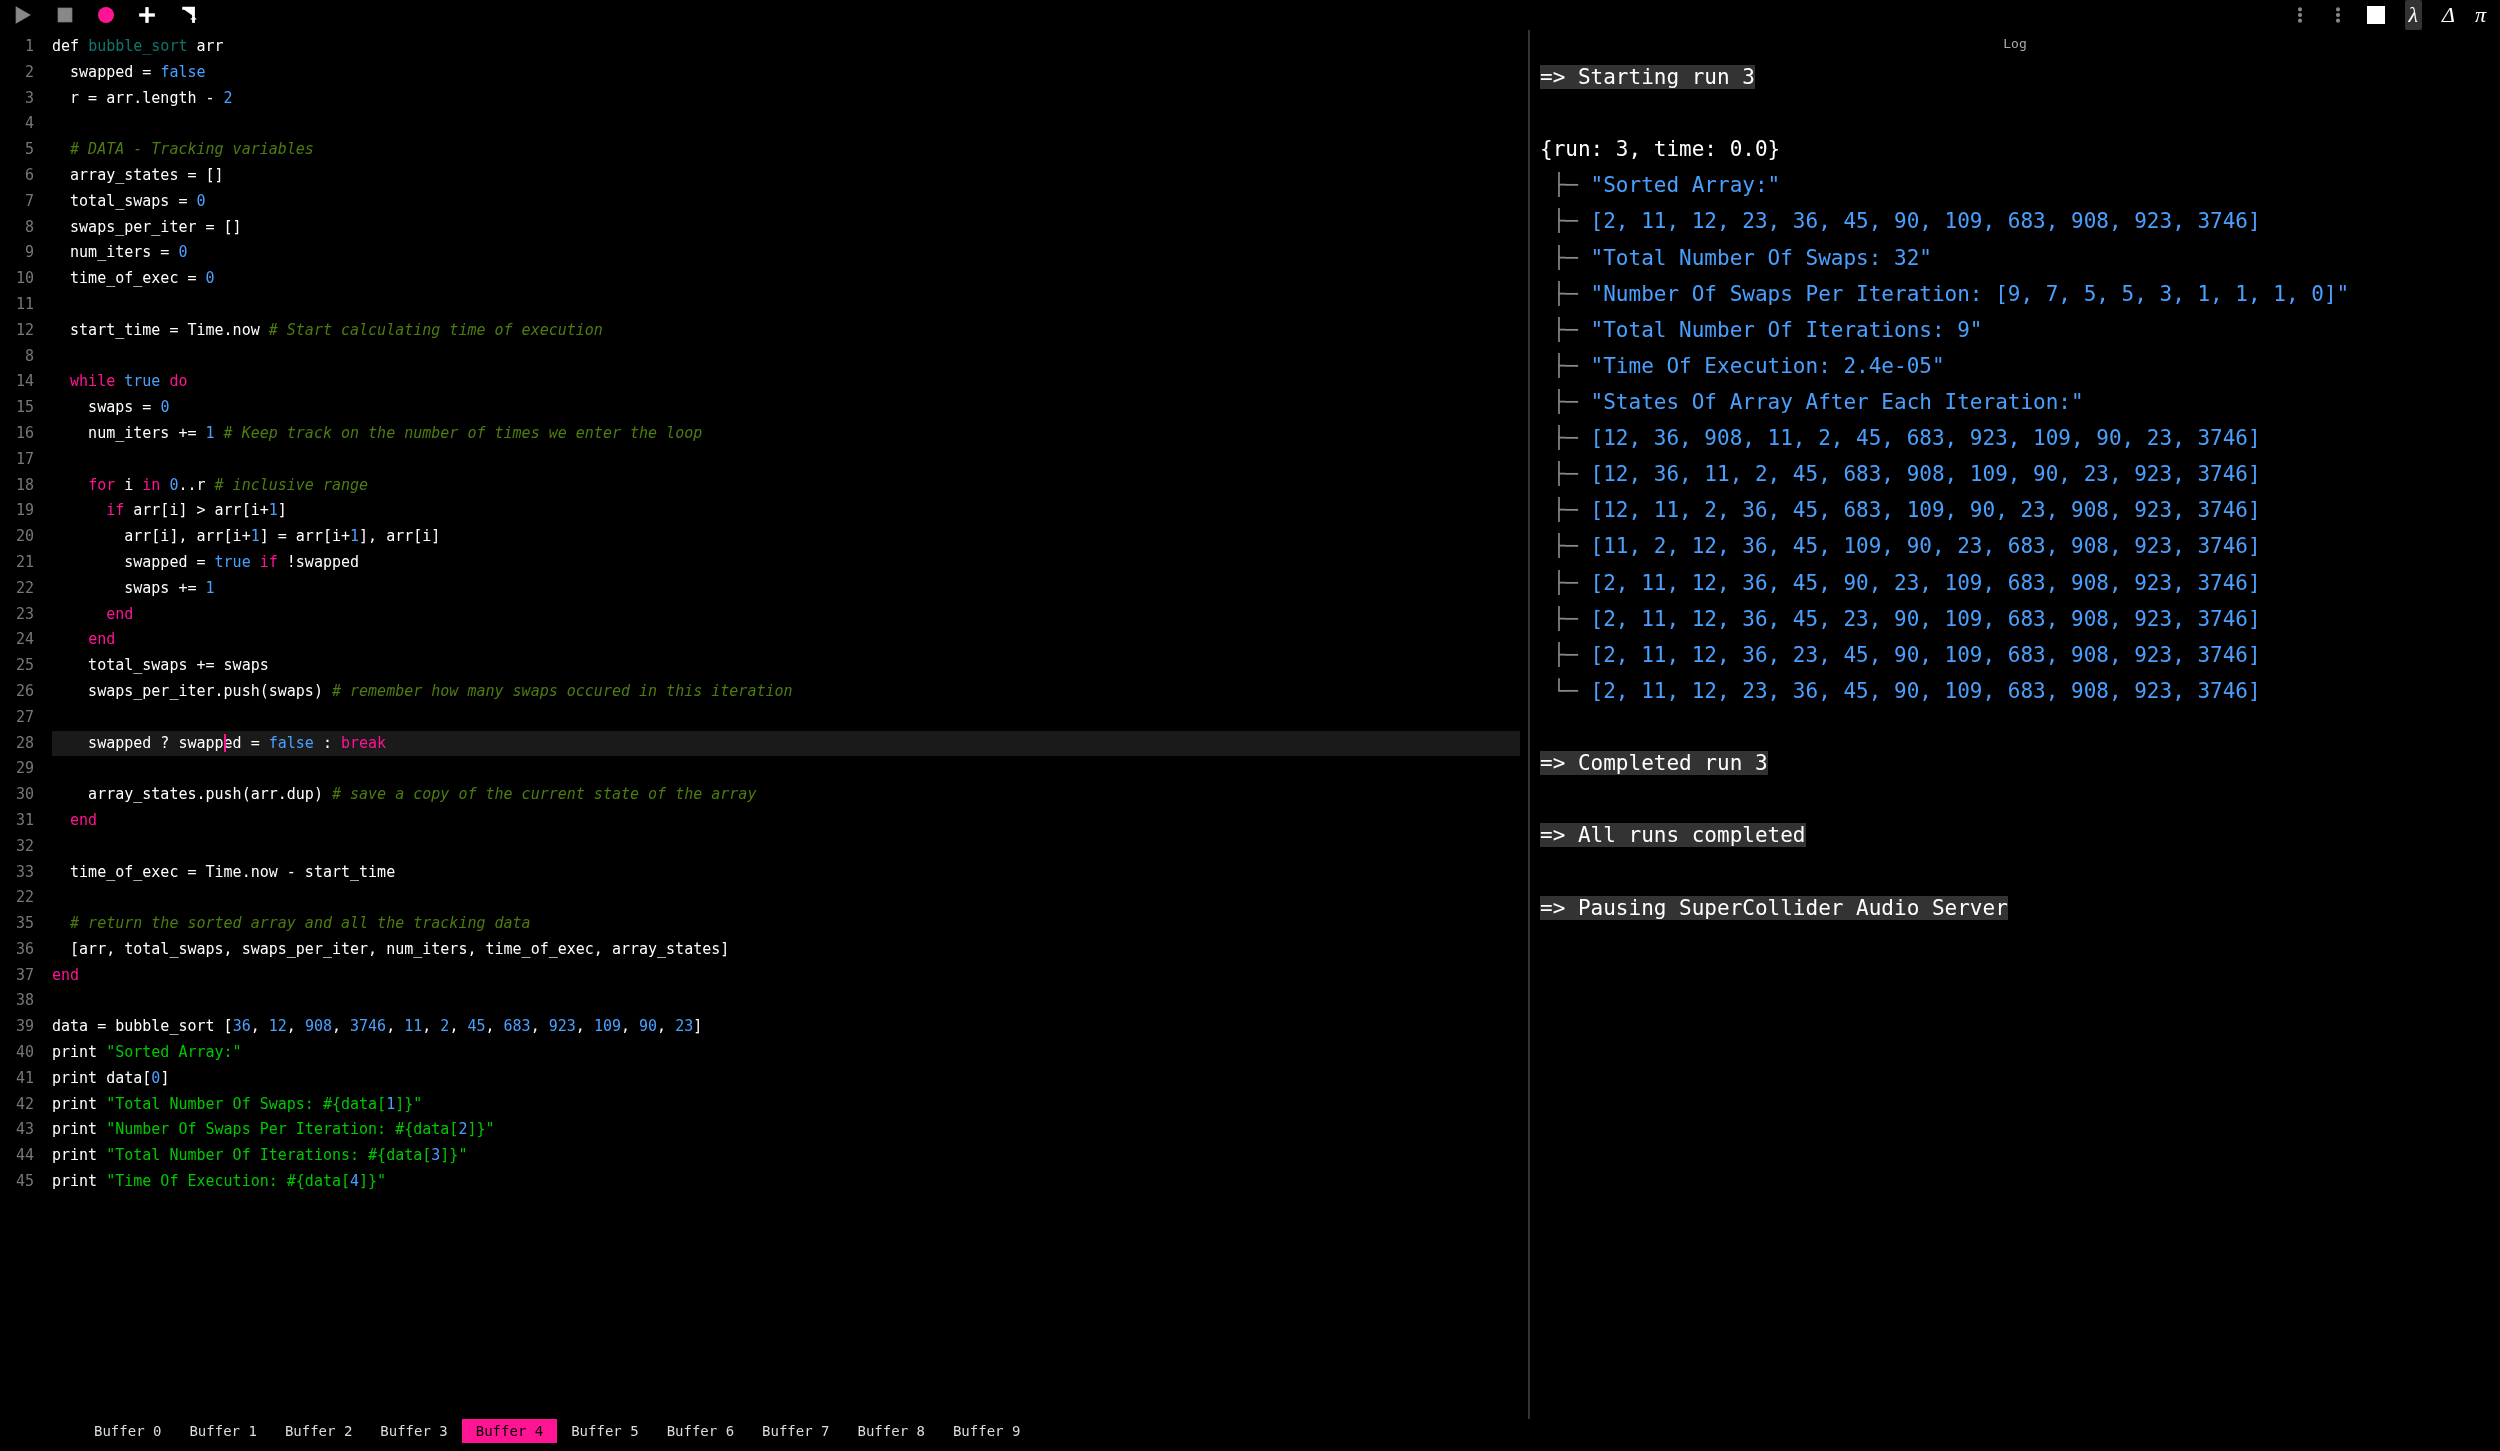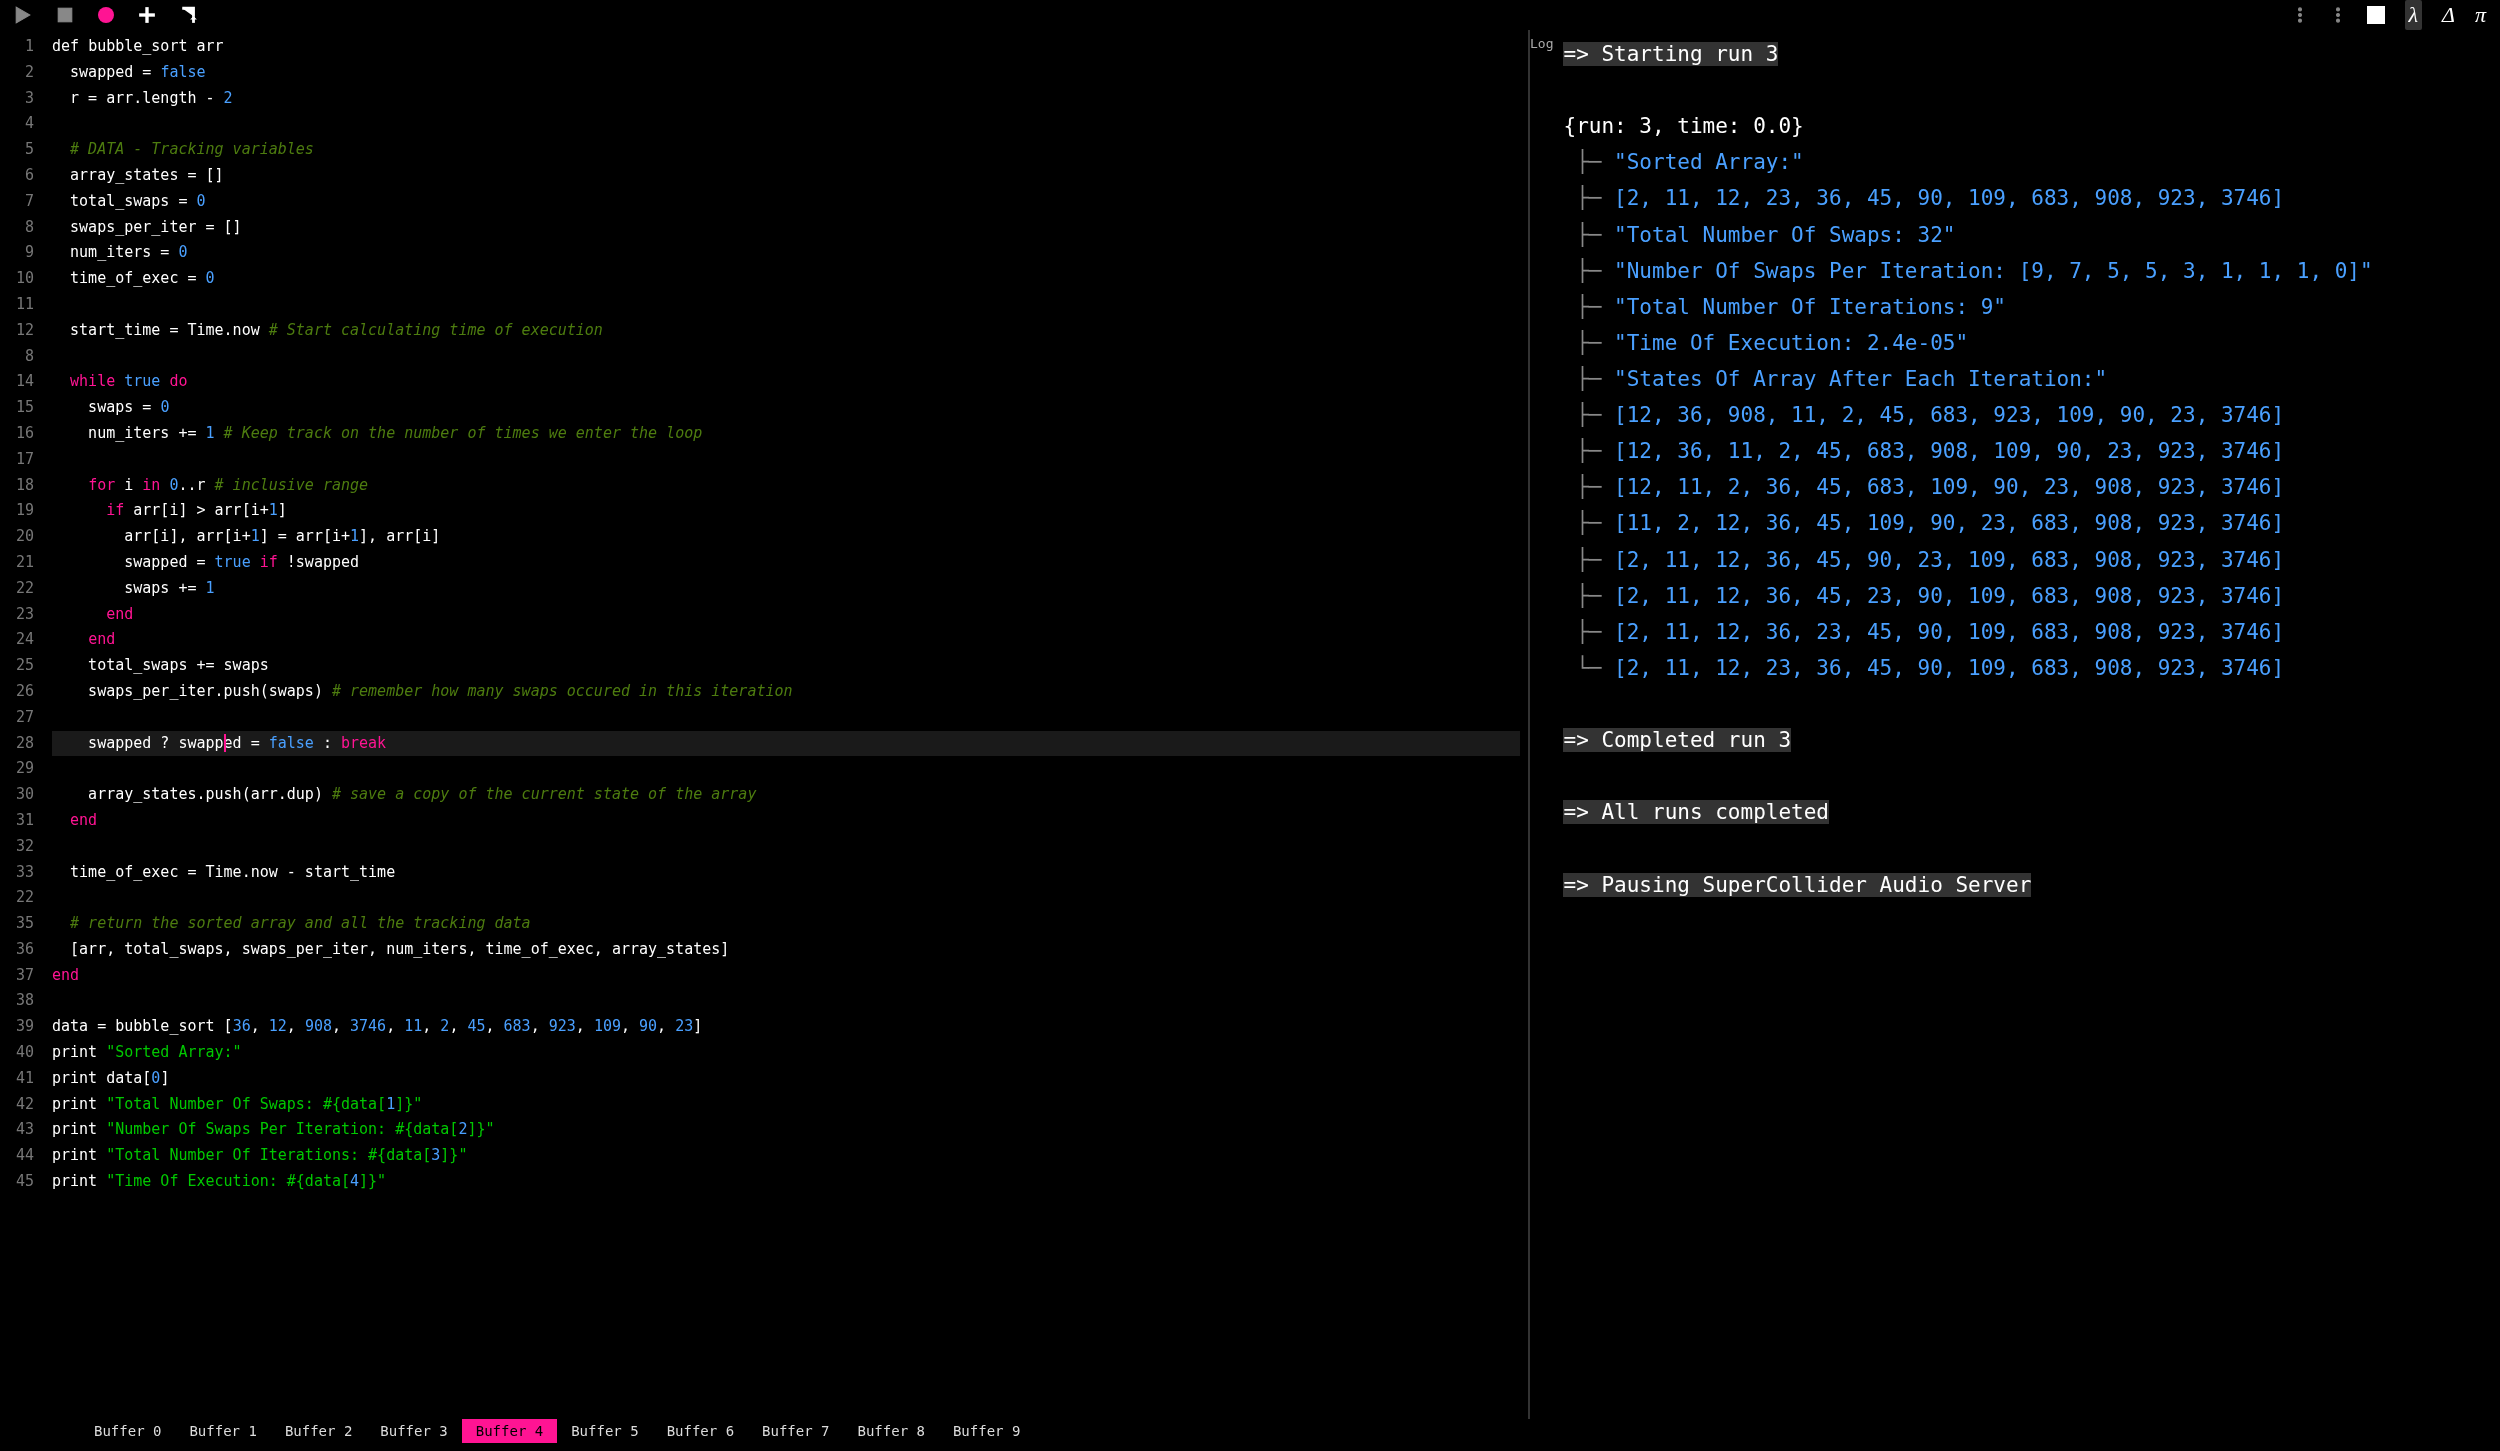--- a/index.html
+++ b/index.html
@@ -31,30 +31,30 @@
 .record-dot { width:16px;height:16px;border-radius:50%;background:#ff1493; }
 .greek { font-family: 'Times New Roman', serif; font-size:22px; color:#fff; font-style:italic; }
 
 .main-area { flex:1; display:flex; overflow:hidden; }
 .editor-panel { flex: 1; display:flex; overflow:hidden; border-right:2px solid #333; }
 .gutter { width:44px; text-align:right; padding:4px 10px 4px 4px; color:#777; font-size:15px; line-height:1.72; user-select:none; }
 .code-area { flex:1; padding:4px 8px; font-size:15px; line-height:1.72; white-space:pre; overflow:hidden; position:relative; }
 .code-line { height:1.72em; }
 .code-line.current { background:#1a1a1a; }
 .kw-def { color:#fff; }
-.kw-fn { color:#ffffff; }
+.kw-fn { color:#0f766e; }
 .kw-num { color:#4aa0ff; }
 .kw-comment { color:#4d7c0f; font-style:italic; }
 .kw-str { color:#00c800; }
 .kw-ctrl { color:#ff1493; }
 .kw-bool { color:#4aa0ff; }
 .cursor-mark { position:relative; }
 .cursor-mark::after { content:''; position:absolute; left:0; top:0; width:2px; height:1.2em; background:#ff1493; }
 
-.log-panel { width:970px; display:flex; flex-direction:row; overflow:hidden; }
+.log-panel { width:970px; display:flex; flex-direction:column; overflow:hidden; }
 .log-title { text-align:center; color:#aaa; font-size:13px; padding:6px 0 2px 0; }
 .log-body { flex:1; padding:6px 10px; font-size:21px; line-height:1.72; white-space:pre; overflow:hidden; color:#fff; }
 .log-hl { background:#333; }
 .log-blue { color:#4aa0ff; }
 .log-white { color:#fff; }
 .tree-branch { color:#888; }
 
 .buffer-bar { height:32px; display:flex; align-items:flex-start; padding-left:80px; gap:0; font-size:14px; }
 .buffer-tab { padding:4px 14px; color:#ddd; cursor:pointer; }
 .buffer-tab.active { background:#ff1493; color:#000000; }

